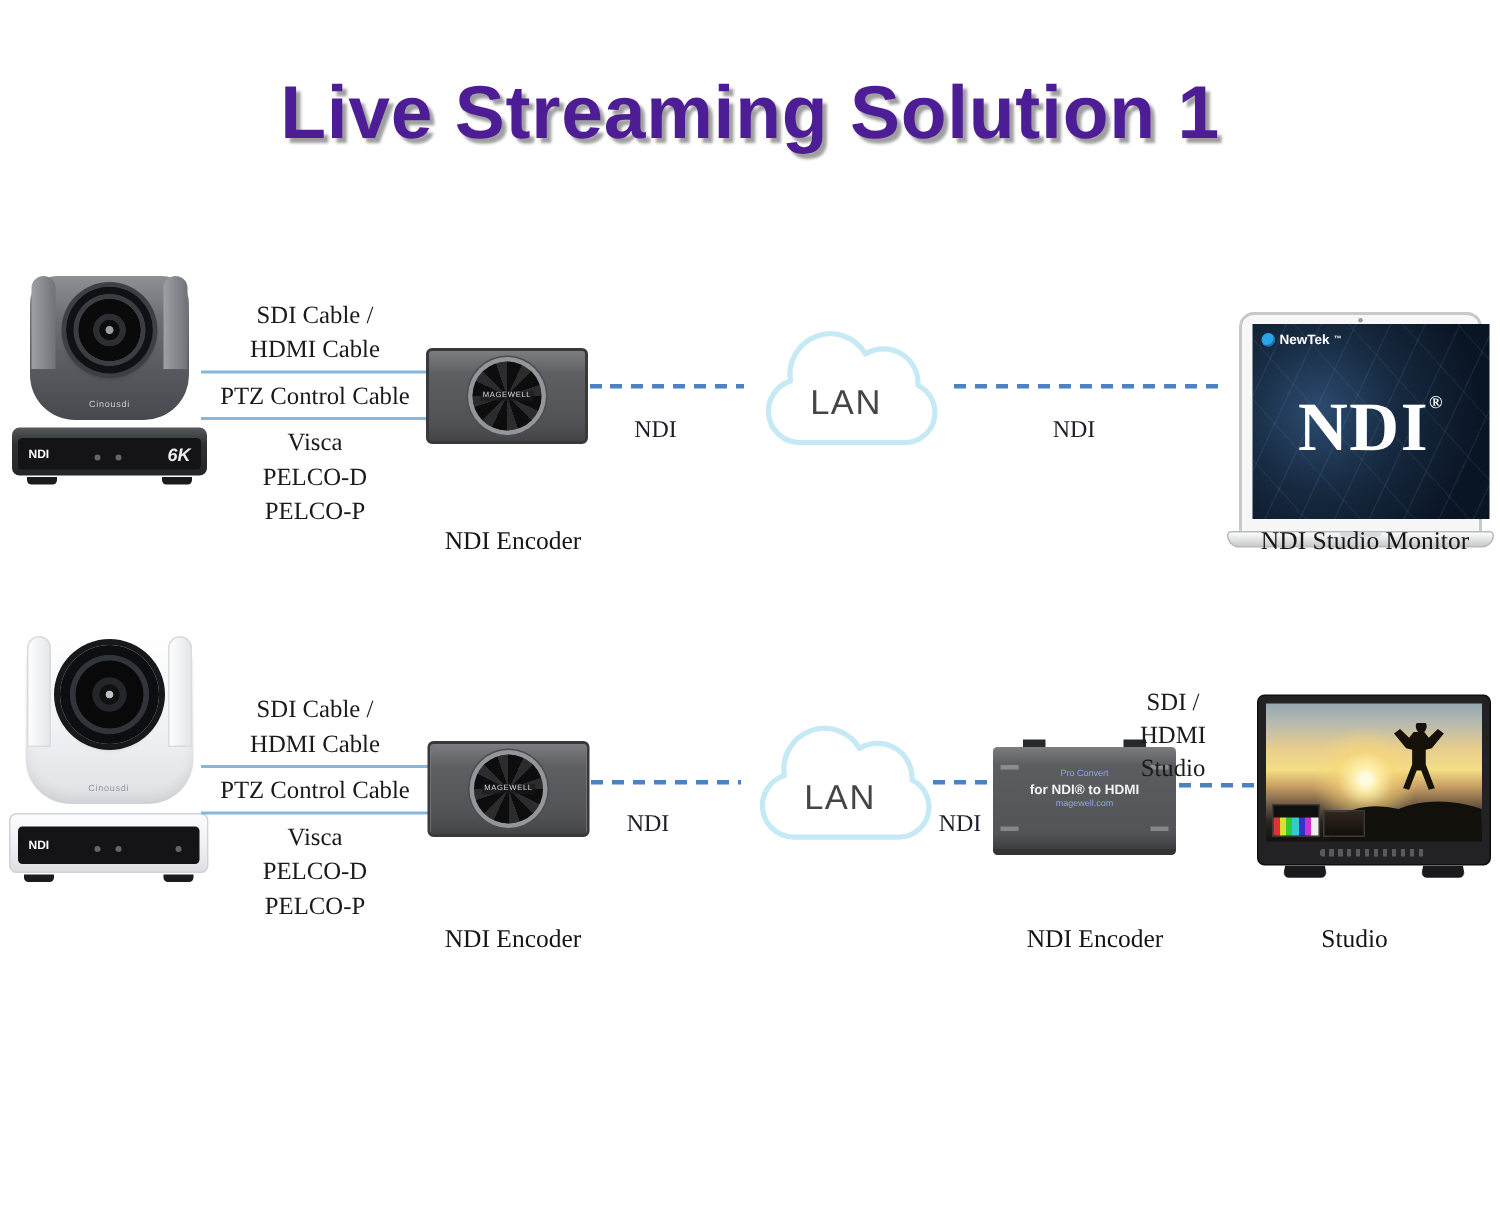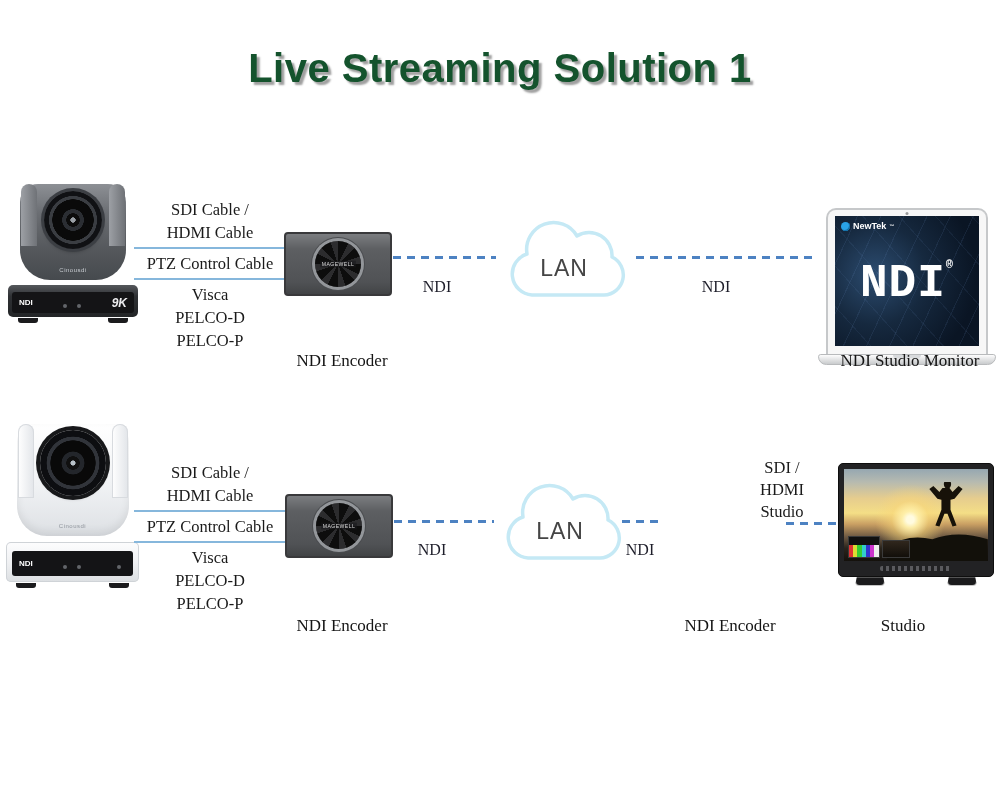--- a/index.html
+++ b/index.html
@@ -1,22 +1,22 @@
 <!DOCTYPE html>
 <html><head>
 <meta charset="utf-8">
 <style>
   html,body{margin:0;padding:0;background:#fff;}
   #stage{position:relative;width:1000px;height:805px;background:#fff;overflow:hidden;
          font-family:"Liberation Serif",serif;color:#1a1a1a;}
 
   
   .title{position:absolute;top:46px;left:0;width:100%;text-align:center;
-         font-family:"Liberation Sans",sans-serif;font-weight:bold;font-size:40px;
-         color:#14532d;text-shadow:3px 3px 2px rgba(0,0,0,.38);letter-spacing:0.5px;}
+         font-family:"Liberation Sans",sans-serif;font-weight:bold;font-size:50px;
+         color:#4c1d95;text-shadow:3px 3px 2px rgba(0,0,0,.38);letter-spacing:0.5px;}
 
   
   .devlabel{position:absolute;text-align:center;font-size:17px;color:#151515;}
   .linklab{position:absolute;text-align:center;font-size:16px;color:#1e1e2a;}
 
   
   .dash{position:absolute;height:3px;
         background:repeating-linear-gradient(90deg,#4d82c2 0 8px,transparent 8px 14px);}
   .cline{height:2px;background:#86b7dc;margin:3px 0;}
 
@@ -101,28 +101,28 @@
   
   .laptop{position:absolute;width:178px;}
   .lap-screen{margin:0 8px;height:130px;background:#f7f7f7;border:2px solid #c6c8ca;
               border-bottom:none;border-radius:10px 10px 0 0;padding:6px 7px 8px;position:relative;}
   .lap-cam{position:absolute;top:2px;left:50%;transform:translateX(-50%);
            width:3px;height:3px;border-radius:50%;background:#9a9a9a;}
   .lap-display{width:100%;height:100%;position:relative;overflow:hidden;
       background:
         repeating-linear-gradient(115deg,transparent 0 20px,rgba(120,160,220,.10) 20px 21px),
         repeating-linear-gradient(48deg,transparent 0 26px,rgba(120,160,220,.08) 26px 27px),
-        radial-gradient(circle at 28% 45%,#2c4c70 0%,#16293f 40%,#0a1524 80%);}
+        radial-gradient(circle at 28% 45%,#2c4c70 0%,#16293f 40%,#0a1524 80%); padding-left: 14px;}
   .newtek{position:absolute;top:5px;left:6px;display:flex;align-items:center;gap:3px;
           color:#fff;font-family:"Liberation Sans",sans-serif;font-size:9px;font-weight:bold;}
   .newtek-dot{width:9px;height:9px;border-radius:50%;background:#2aa3e8;
               box-shadow:inset -1px -1px 0 #1470a8;}
   .newtek-tm{font-size:5px;vertical-align:top;}
   .ndi-big{position:absolute;top:50%;left:50%;transform:translate(-50%,-44%);
-           color:#fff;font-family:Liberation Mono, monospace;font-weight:bold;
+           color:#fff;font-family:Liberation Serif, serif;font-weight:bold;
            font-size:46px;letter-spacing:1px;white-space:nowrap;}
   .ndi-big sup{font-size:12px;vertical-align:28px;}
   .lap-base{height:9px;background:linear-gradient(180deg,#fdfdfd,#c9cbcd);
             border:1px solid #b8babc;border-radius:3px 3px 9px 9px;position:relative;}
   .lap-base::before{content:"";position:absolute;top:0;left:50%;transform:translateX(-50%);
             width:28px;height:3px;background:#d8dadc;border-radius:0 0 4px 4px;}
 
   
   .monitor{position:absolute;width:156px;}
   .mon-bezel{background:#222224;border:1px solid #0e0e0e;border-radius:5px;padding:5px 5px 0;}
@@ -159,21 +159,21 @@
     <div class="cam-head">
       <div class="cam-arm left"></div>
       <div class="cam-arm right"></div>
       <div class="cam-lens"></div>
       <div class="cam-brand">Cinousdi</div>
     </div>
     <div class="cam-base">
       <div class="cam-strip">
         <span class="cam-ndi">NDI</span>
         <span class="cam-dots"><i></i><i></i></span>
-        <span class="cam-4k">9K</span>
+        <span class="cam-4k">6K</span>
       </div>
     </div>
     <div class="cam-feet">
         <i></i>
         <i></i>
       </div>
   </div>
 
   <div class="cablegrp" style="left:134px;top:198px;">
     <p>SDI Cable /</p>
@@ -266,20 +266,29 @@
   <div class="cloud" style="left:494px;top:474px;">
     <svg viewBox="0 0 132 100">
       <path d="M 34 84 A 21 21 0 0 1 29 43 A 27 27 0 0 1 79 25 A 23 23 0 0 1 114 46 A 20 20 0 0 1 106 84 Z" fill="#ffffff" stroke="#c5e9f5" stroke-width="3.5" stroke-linejoin="round"></path>
     </svg>
     <div class="cloud-label">LAN</div>
   </div>
 
   <div class="dash" style="left:622px;top:520px;width:38px;"></div>
   <div class="linklab" style="left:605px;top:541px;width:70px;">NDI</div>
 
+  <div class="decoder" style="left:662px;top:498px;">
+    <div class="dec-l1">Pro Convert</div>
+    <div class="dec-l2">for NDI® to HDMI</div>
+    <div class="dec-l3">magewell.com</div>
+    <span class="dec-mark" style="left:5px;top:12px;"></span>
+    <span class="dec-mark" style="right:5px;top:12px;"></span>
+    <span class="dec-mark" style="left:5px;bottom:12px;"></span>
+    <span class="dec-mark" style="right:5px;bottom:12px;"></span>
+  </div>
   <div class="devlabel" style="left:660px;top:616px;width:140px;">NDI Encoder</div>
 
   <div class="outcable" style="left:740px;top:457px;">
     <p>SDI /</p>
     <p>HDMI</p>
     <p>Studio</p>
   </div>
   <div class="dash" style="left:786px;top:522px;width:52px;"></div>
 
   <div class="monitor" style="left:838px;top:463px;">

